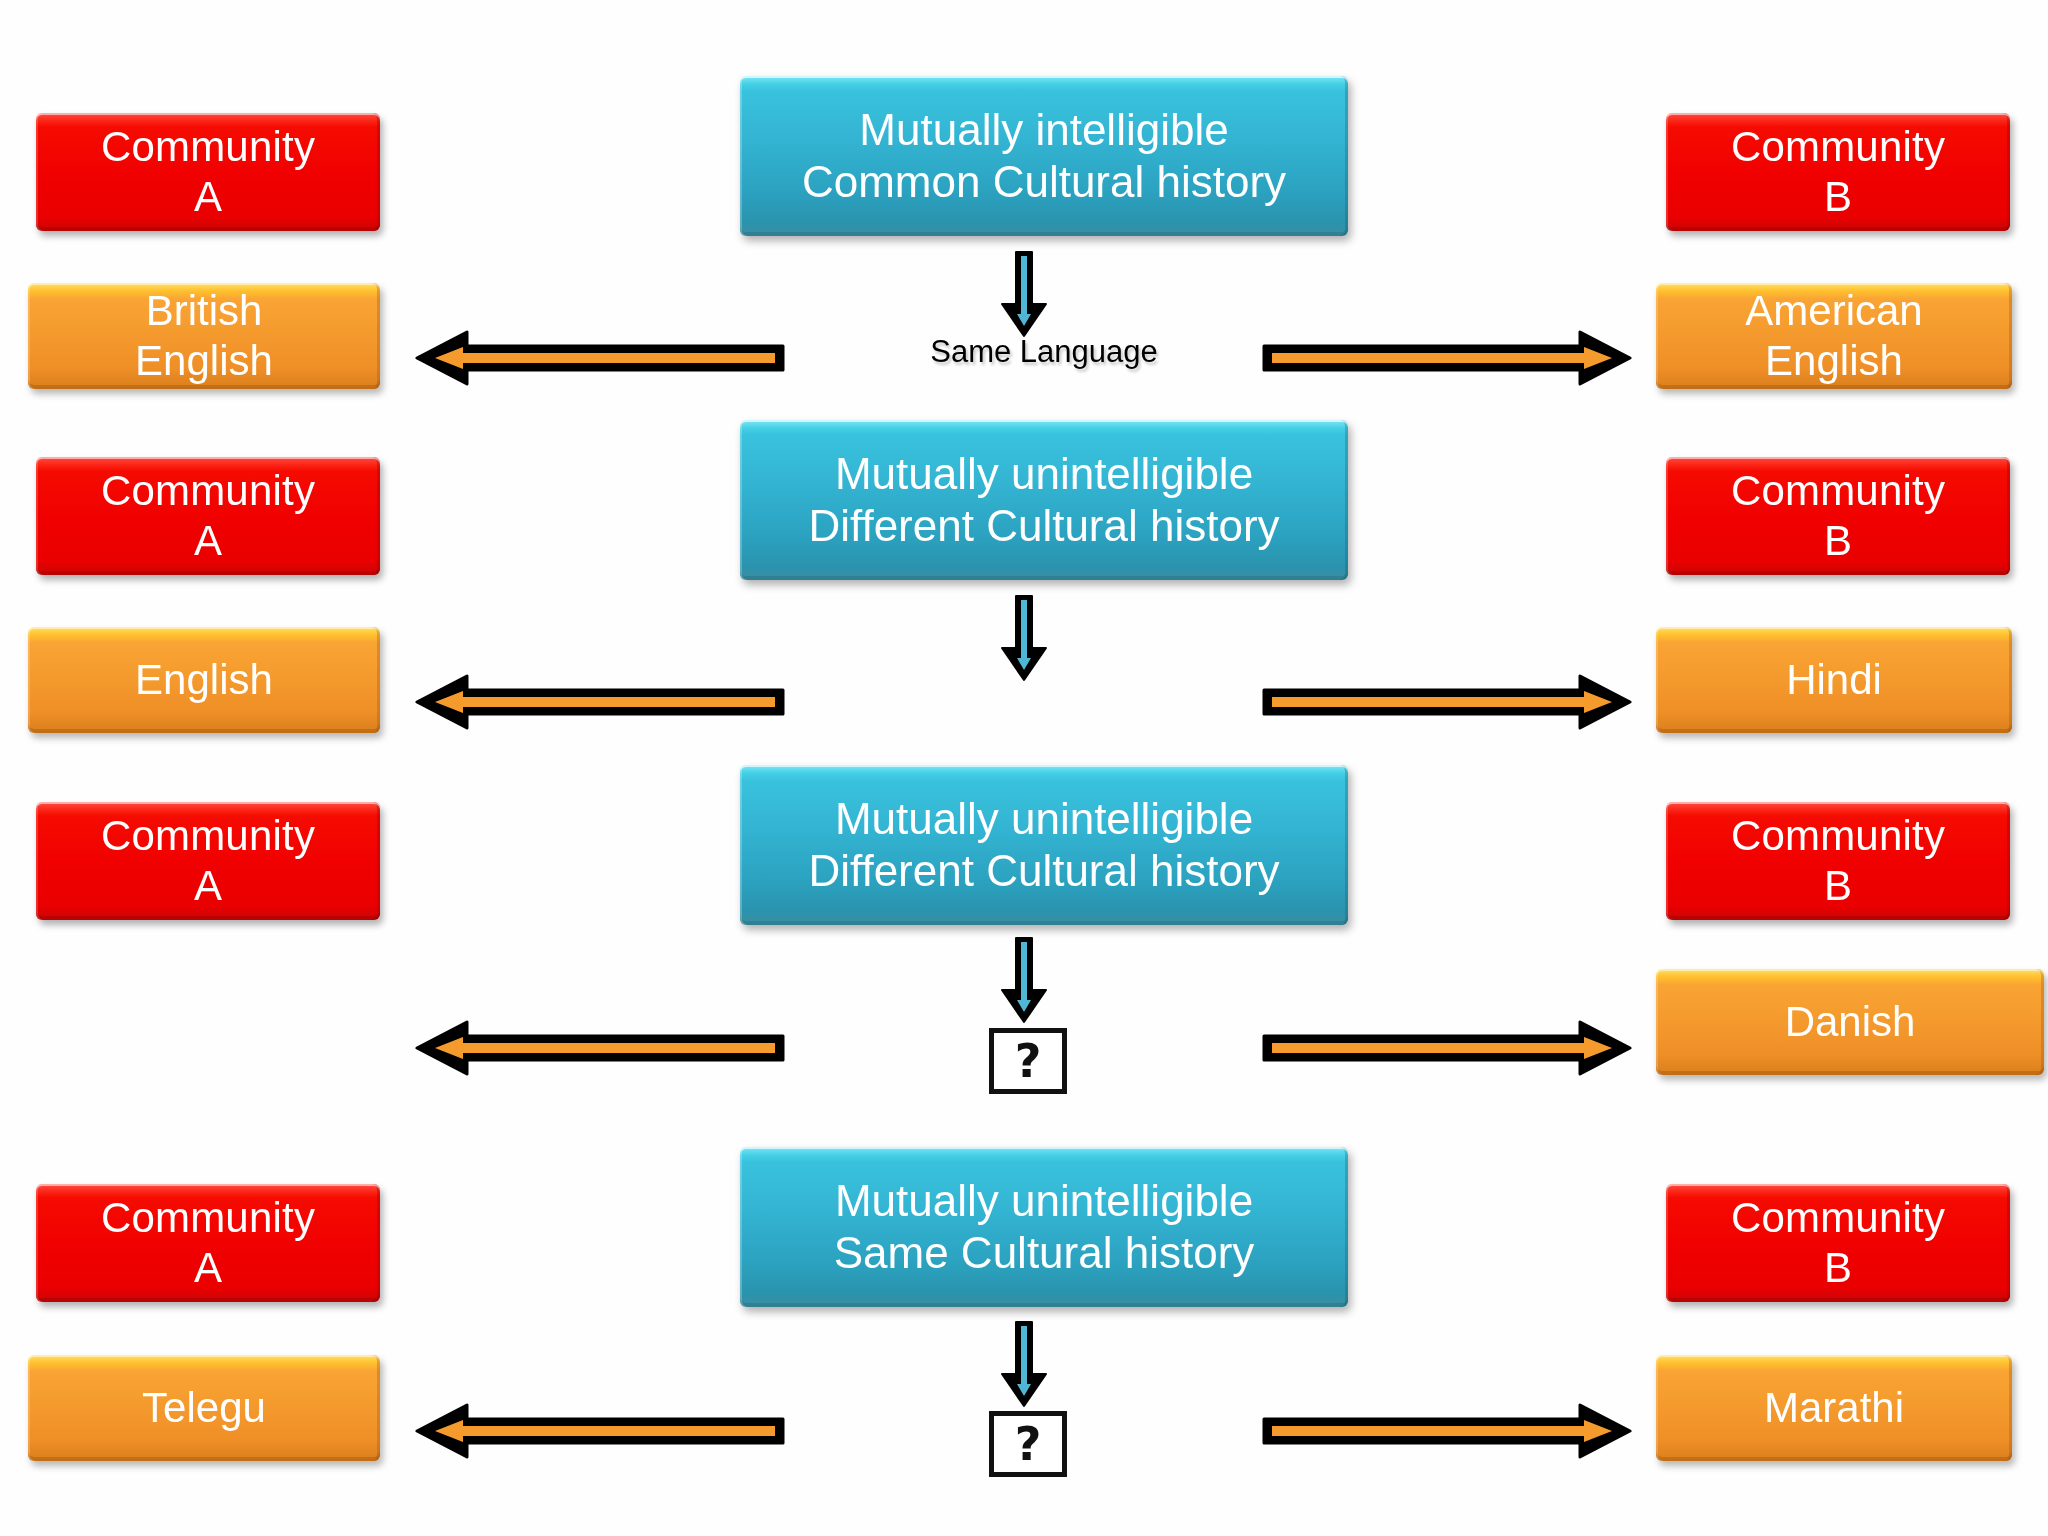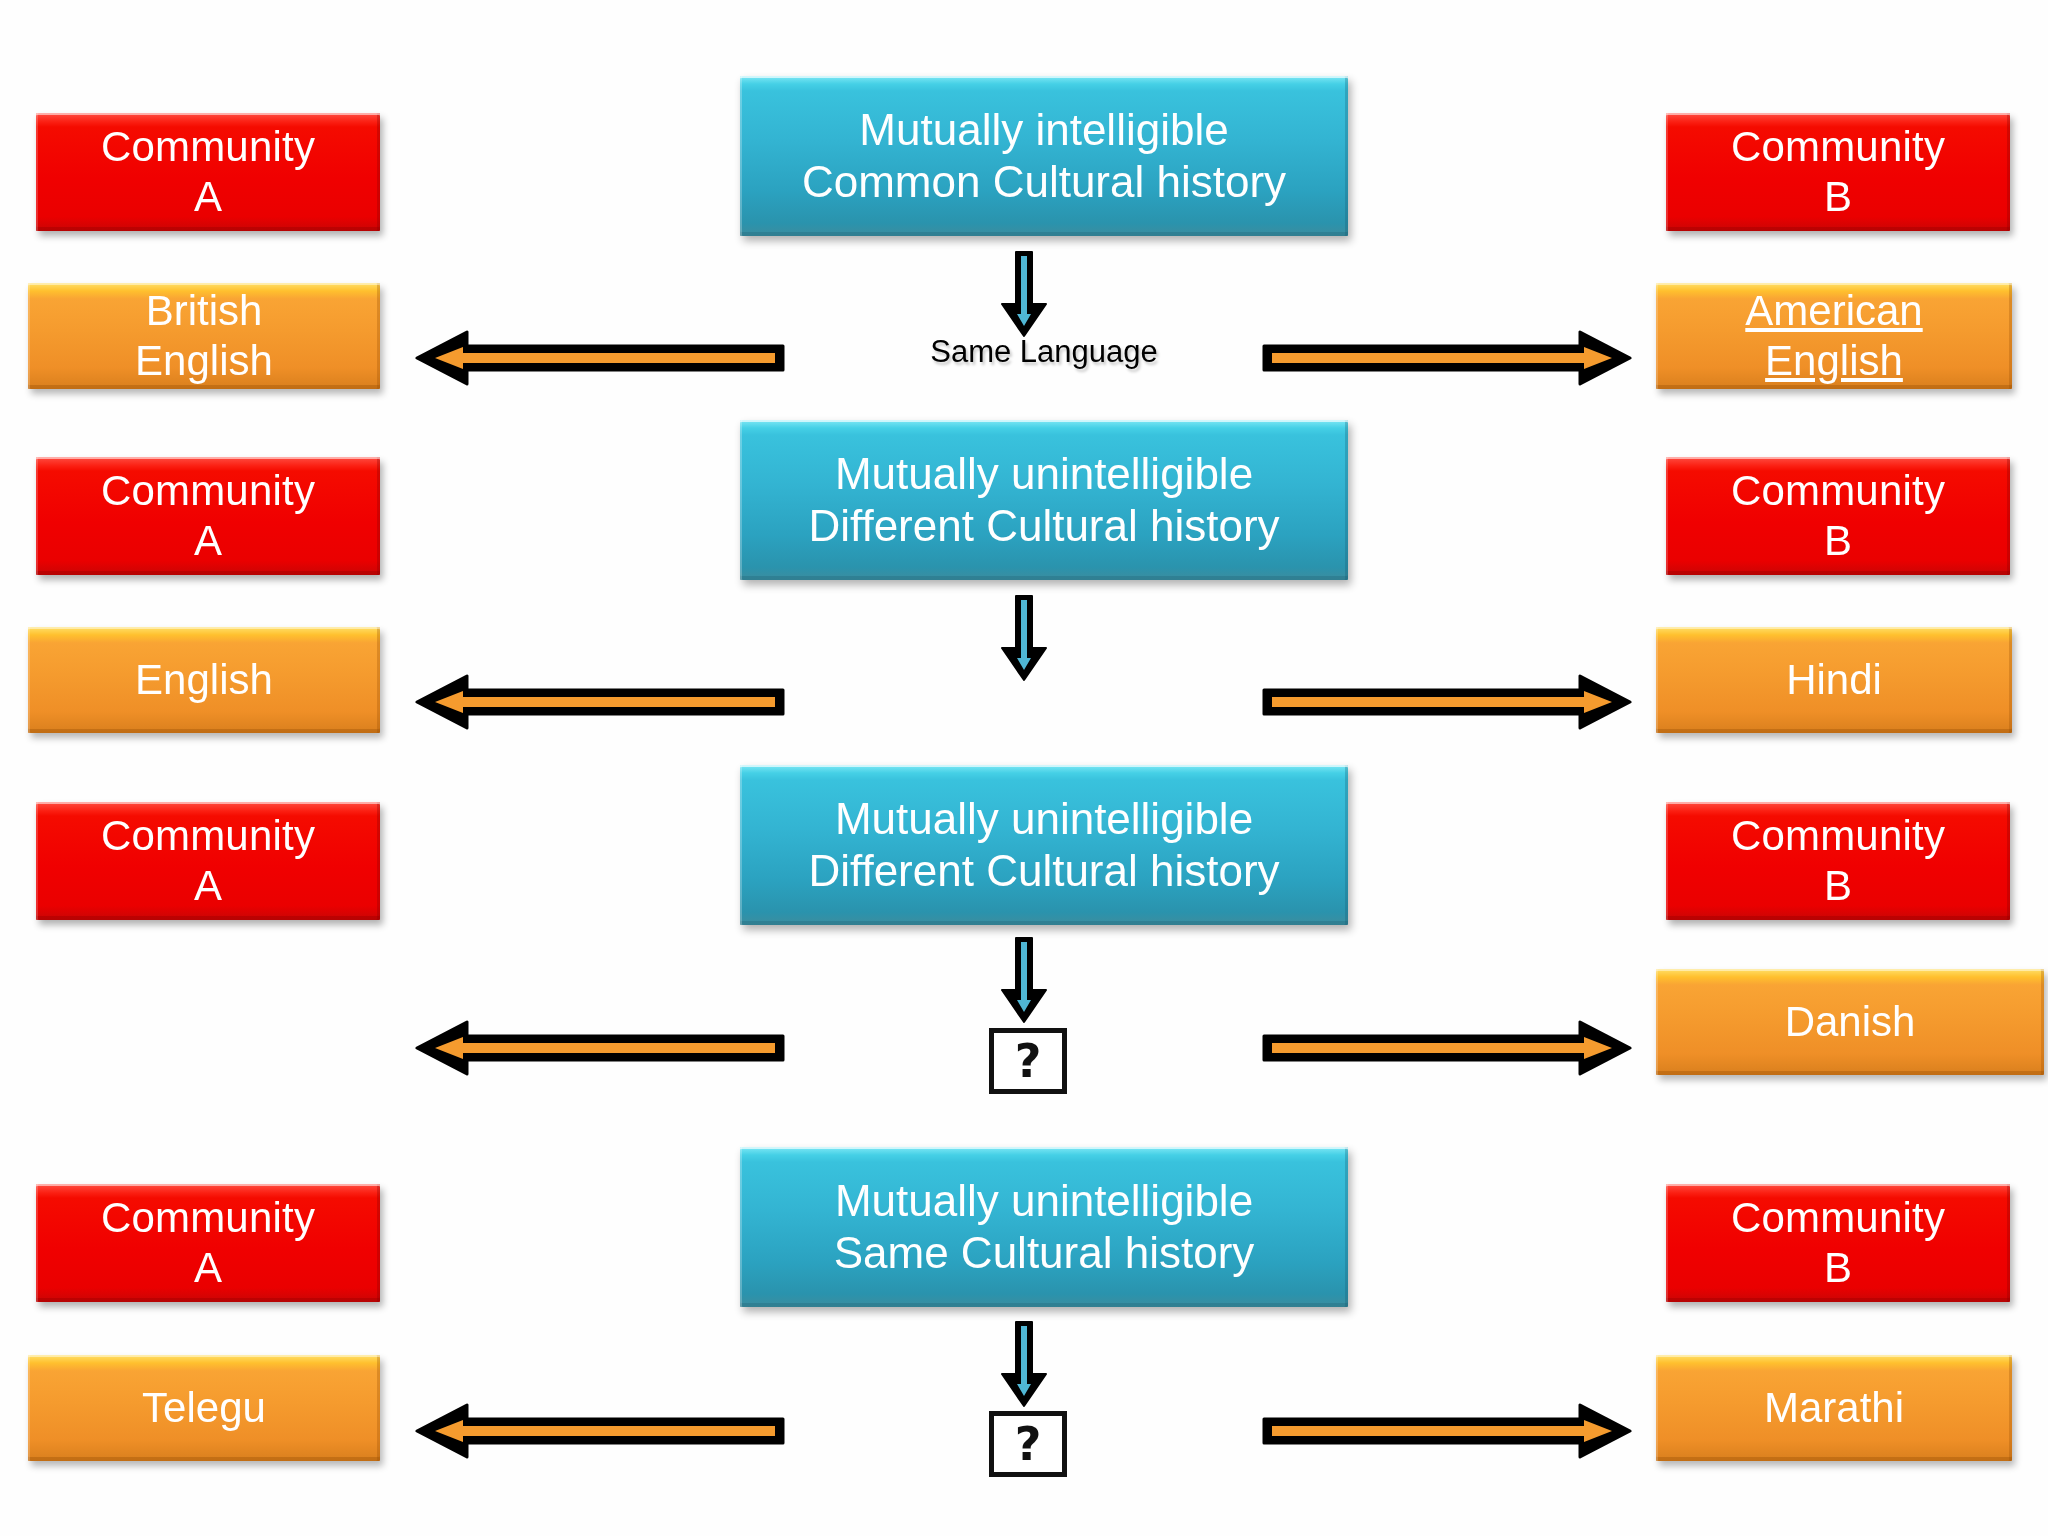--- a/index.html
+++ b/index.html
@@ -26,21 +26,21 @@
   .plate {
     position: absolute;
     box-sizing: border-box;
     display: flex;
     flex-direction: column;
     align-items: center;
     justify-content: center;
     color: #ffffff;
     text-align: left;
     line-height: 1.18;
-    border-radius: 1px;
+    border-radius: 6px;
   }
 
   .plate .ln { display: block; white-space: nowrap; }
 
   
   .plate.red {
     background:
       linear-gradient(to bottom,
         #ff4d42 0px, #fb1f12 9px,
         #f50b00 14px, #f00000 55%,
@@ -148,21 +148,21 @@
       <path d="M15 0 H31 V52 H45 L23 84 L1 52 H15 Z" fill="#000000" stroke="#000000" stroke-width="2" stroke-linejoin="round"></path>
       <path d="M20 4 H26 V62 H30 L23 74 L16 62 H20 Z" fill="#4FB6D4"></path>
     </svg>
   </div>
 
   <div class="plate orange" style="left:28px; top:283px; width:352px; height:106px;">
     <span class="ln">British</span>
     <span class="ln">English</span>
   </div>
 
-  <div class="plate orange" style="left:1656px; top:283px; width:356px; height:106px;text-decoration:underline;">
+  <div class="plate orange" style="left:1656px; top:283px; width:356px; height:106px;">
     <span class="ln">American</span>
     <span class="ln">English</span>
   </div>
 
   <div class="h-arrow" style="left:415px; top:330px; width:370px; height:56px;">
     <svg viewBox="0 0 370 56" width="370" height="56">
       <path d="M52 2 L52 16 H368 V40 H52 L52 54 L2 28 Z" fill="#000000" stroke="#000000" stroke-width="3" stroke-linejoin="round"></path>
       <path d="M48 17 L48 23 H360 V33 H48 L48 39 L20 28 Z" fill="#F59B2E"></path>
     </svg>
   </div>

